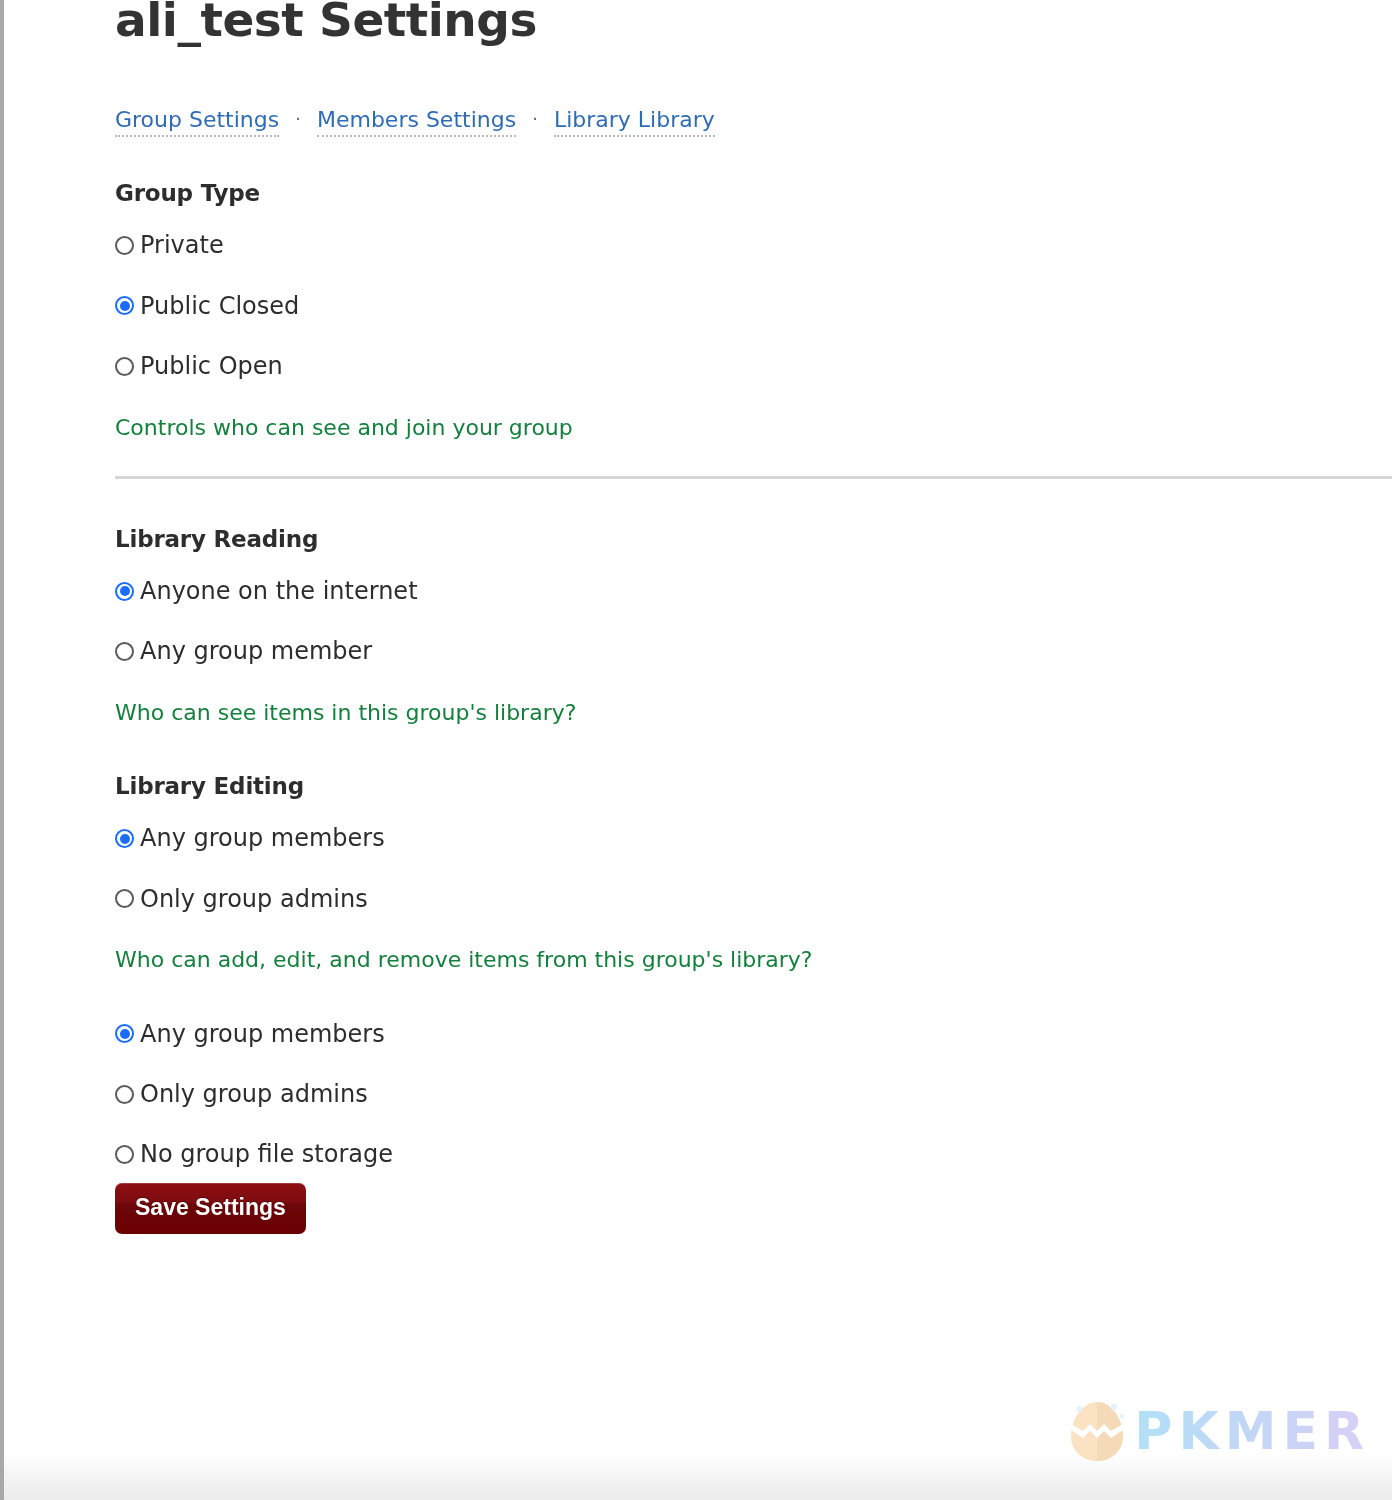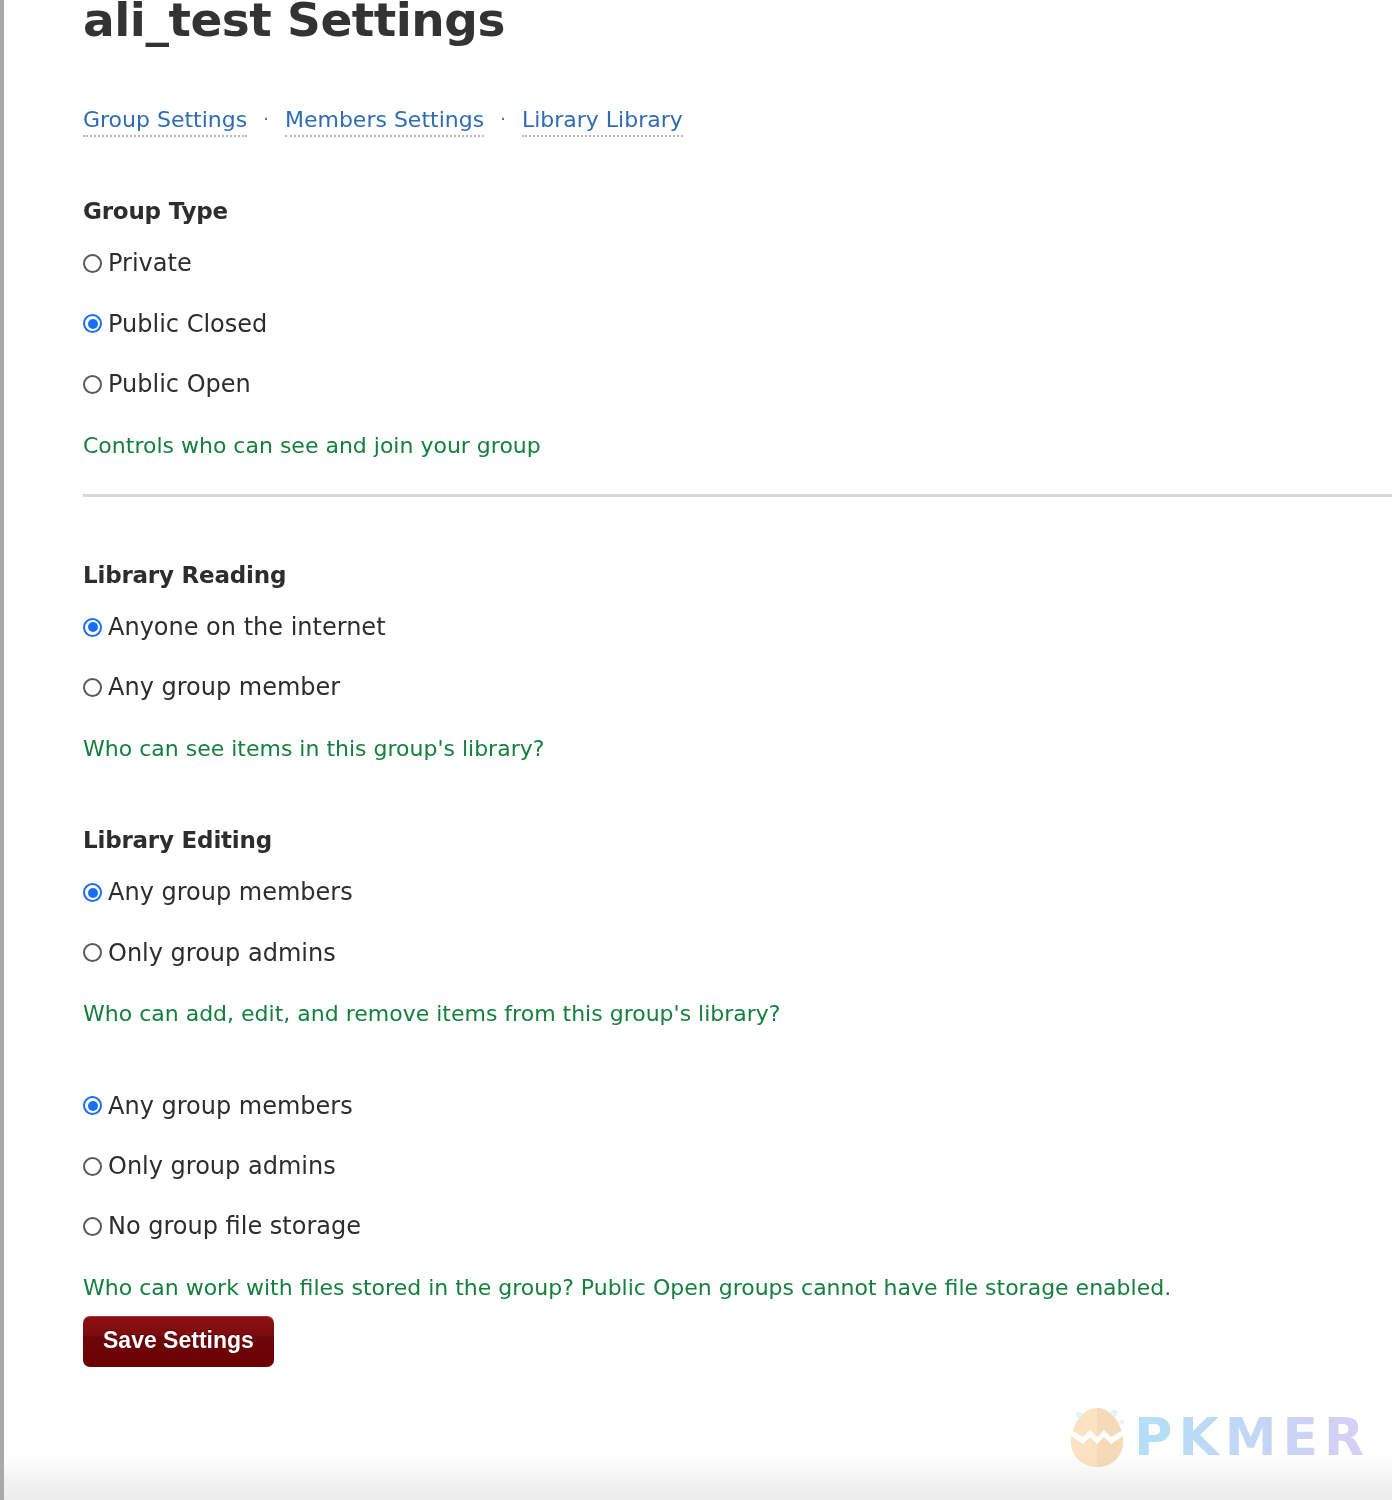--- a/index.html
+++ b/index.html
@@ -34,21 +34,21 @@
     right: 0;
     bottom: 0;
     height: 46px;
     background: linear-gradient(to bottom, #ffffff 0%, #f3f3f3 55%, #ececec 100%);
     z-index: 1;
   }
 
   .page {
     position: relative;
     z-index: 3;
-    padding: 0 0 0 83px;
+    padding: 0 0 0 115px;
     box-sizing: border-box;
     width: 1200px;
   }
 
   h1.page-title {
     font-size: 47px;
     line-height: 1.0;
     font-weight: bold;
     color: #333333;
     margin: 0;
@@ -73,21 +73,21 @@
   }
   .nav-sep {
     color: #666666;
     padding: 0 9px;
     font-size: 18px;
     position: relative;
     top: -2px;
   }
 
   .section {
-    margin-top: 65px;
+    margin-top: 47px;
   }
   .section.tight {
   }
 
   h2.section-title {
     font-size: 23px;
     font-weight: bold;
     color: #2d2d2d;
     margin: 0 0 26px 0;
     letter-spacing: -0.2px;
@@ -170,21 +170,21 @@
     padding: 11px 20px 13px 20px;
     cursor: pointer;
     text-shadow: 0 -1px 0 rgba(0,0,0,0.35);
     box-shadow: inset 0 1px 0 rgba(255,255,255,0.18);
   }
 
   
   .watermark {
     position: absolute;
     right: 22px;
-    bottom: 30px;
+    bottom: 36px;
     display: flex;
     align-items: center;
     z-index: 2;
     opacity: 0.55;
     pointer-events: none;
     filter: blur(0.4px);
   }
   .wm-icon {
     width: 62px;
     height: 66px;
@@ -286,21 +286,20 @@
     <div class="radio-row">
       <span class="radio"></span>
       <span class="radio-label">Only group admins</span>
     </div>
 
     <div class="radio-row">
       <span class="radio"></span>
       <span class="radio-label">No group file storage</span>
     </div>
 
-    <div class="help-text">Who can work with files stored in the group? Public Open groups cannot have file storage enabled.</div>
   </div>
 
   <div class="save-wrap">
     <button class="save-button">Save Settings</button>
   </div>
 
 </div>
 
 <div class="watermark">
   <span class="wm-icon">

